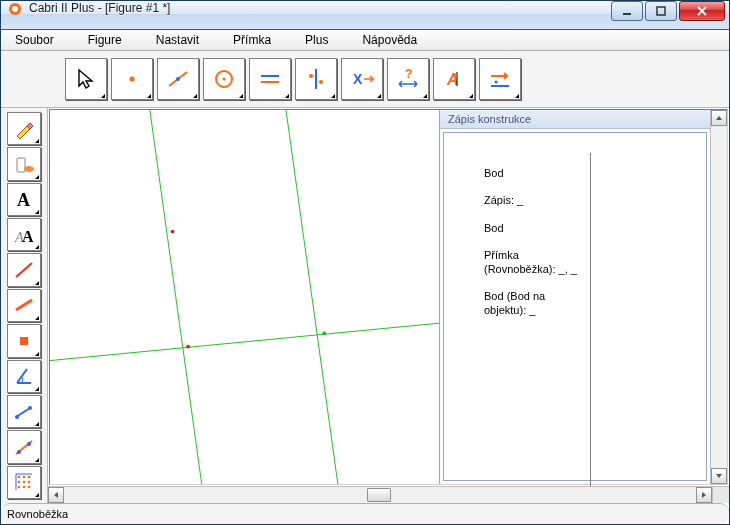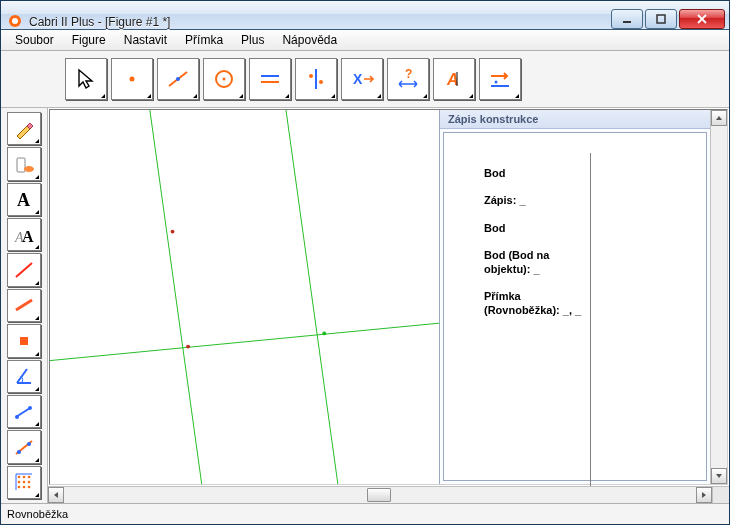--- a/index.html
+++ b/index.html
@@ -1,68 +1,68 @@
 <!DOCTYPE html>
 <html><head>
 <meta charset="utf-8">
 <style>
 html, body { margin:0; padding:0; font-family: "Segoe UI", Tahoma, sans-serif; font-size:12px; }
 body { background:#5d7ba0; width:730px; height:525px; overflow:hidden; }
 
 
 .window { width:730px; height:525px; background:#fff; border:1px solid #1a3a5a; box-sizing:border-box; display:flex; flex-direction:column; }
-.titlebar { height:28px; background:linear-gradient(to bottom,#f3f7fc 0%,#dce8f7 45%,#c7d9ef 46%,#d9e6f7 100%); display:flex; align-items:flex-end; padding:0 4px 0 6px; border-bottom:1px solid #3a5a7a; }
+.titlebar { height:28px; background:linear-gradient(to bottom,#f3f7fc 0%,#dce8f7 45%,#c7d9ef 46%,#d9e6f7 100%); display:flex; align-items:flex-start; padding:0 4px 0 6px; border-bottom:1px solid #3a5a7a; }
 .titlebar .appicon { width:16px; height:16px; margin-right:6px; }
 .titlebar .title { color:#1a1a1a; font-size:12px; flex:1; text-shadow:0 1px 0 #fff; }
 .winbtns { display:flex; gap:2px; }
 .winbtn { width:30px; height:18px; border-radius:3px; border:1px solid #4a6a8a; background:linear-gradient(to bottom,#eaf3fc,#bcd3ec); display:flex; align-items:center; justify-content:center; }
 .winbtn.close { width:44px; background:linear-gradient(to bottom,#f5a3a3,#d44 45%,#c22 46%,#e55); border-color:#801515; color:#fff; }
 .winbtn svg { pointer-events:none; }
 
 
-.menubar { height:20px; background:linear-gradient(to bottom,#fdfdfd,#ececec); border-bottom:1px solid #b0b0b0; display:flex; align-items:center; padding:0 6px; gap:2px; }
+.menubar { height:20px; background:linear-gradient(to bottom,#fdfdfd,#ececec); border-bottom:1px solid #b0b0b0; display:flex; align-items:center; padding:0 6px; gap:18px; }
 .menuitem { padding:2px 8px; border-radius:2px; cursor:default; }
 
 
 .toolbar { height:48px; background:#f4f4f4; border-bottom:1px solid #b8b8b8; display:flex; align-items:center; padding:4px 0 4px 64px; gap:4px; }
 .toolbtn { width:40px; height:40px; background:#fff; border:1px solid #808080; box-shadow:1px 1px 0 #606060; position:relative; display:flex; align-items:center; justify-content:center; }
 .toolbtn .dd { position:absolute; right:1px; bottom:1px; width:0; height:0; border-left:4px solid transparent; border-bottom:4px solid #000; }
 
 
 .main { flex:1; display:flex; min-height:0; }
 .sidebar { width:46px; background:#f4f4f4; border-right:1px solid #b8b8b8; display:flex; flex-direction:column; align-items:center; padding:4px 0; gap:2px; }
 .sidebtn { width:32px; height:32px; background:#fff; border:1px solid #808080; box-shadow:1px 1px 0 #606060; position:relative; display:flex; align-items:center; justify-content:center; }
 .sidebtn .dd { position:absolute; right:1px; bottom:1px; width:0; height:0; border-left:4px solid transparent; border-bottom:4px solid #000; }
 
 .workspace { flex:1; display:flex; flex-direction:column; min-width:0; }
 .ws-inner { flex:1; display:flex; min-height:0; border:1px inset #d0d0d0; margin:1px; background:#fff; }
 .canvas-wrap { flex:1; position:relative; min-width:0; }
 .canvas { position:absolute; inset:0; background:#fff; overflow:hidden; }
 
 
-.logpanel { width:270px; border-left:1px solid #9aa7c0; background:#fbfcff; display:flex; flex-direction:column;font-weight:bold; }
+.logpanel { width:270px; border-left:1px solid #9aa7c0; background:#fbfcff; display:flex; flex-direction:column; }
 .log-title { background:linear-gradient(to bottom,#e7edf9,#d6e1f4); color:#4a5a7a; font-size:11px; padding:3px 8px; border-bottom:1px solid #b0bedc; }
 .log-body { flex:1; padding:6px 24px; font-size:11px; color:#000; border:1px solid #9aa7c0; margin:3px; background:#fff; white-space:pre-line; line-height:1.25;}
 .log-body .split { display:flex; height:100%; }
 .log-body .lcol { width:54%; border-right:1px solid #808080; padding-left:16px;}
 .log-body .rcol { width:46%; }
 
 
 .vscroll { width:16px; background:#f0f0f0; border-left:1px solid #c0c0c0; position:relative; }
 .vscroll .sbtn { position:absolute; left:0; width:16px; height:16px; background:linear-gradient(#fff,#dcdcdc); border:1px solid #909090; box-sizing:border-box; display:flex; align-items:center; justify-content:center; }
 .vscroll .sbtn.up{ top:0;} .vscroll .sbtn.down{ bottom:0;}
 
 
 .hscroll { height:16px; background:#f0f0f0; border-top:1px solid #c0c0c0; position:relative; display:flex; align-items:center; }
 .hscroll .sbtn { width:16px; height:16px; background:linear-gradient(#fff,#dcdcdc); border:1px solid #909090; box-sizing:border-box; display:flex; align-items:center; justify-content:center;}
 .hscroll .track { flex:1; height:16px; position:relative; }
 .hscroll .thumb { position:absolute; top:1px; left:48%; width:22px; height:12px; background:linear-gradient(#fff,#d8d8d8); border:1px solid #909090; border-radius:1px;}
 
 
-.statusbar { height:18px; background:#f4f4f4; border-top:1px solid #b0b0b0; padding:1px 6px; font-size:11px; display:flex; align-items:center; }
+.statusbar { height:18px; background:#f4f4f4; border-top:1px solid #b0b0b0; padding:1px 6px; font-size:11px; display:flex; align-items:center;border-radius:9px; }
 </style>
 </head>
 <body>
 
 <div class="window">
 
   <div class="titlebar">
     <span class="appicon">
       <svg width="16" height="16">
           <circle cx="8" cy="8" r="6" fill="#ff6a13"></circle>
@@ -279,22 +279,22 @@
         </div>
 
         <div class="logpanel">
           <div class="log-title">Zápis konstrukce</div>
           <div class="log-body">
             <div class="split">
               <div class="lcol">
                 <div>Bod</div>
                 <div>Zápis: _</div>
                 <div>Bod</div>
+                <div>Přímka (Rovnoběžka): _, _</div>
                 <div>Bod (Bod na objektu): _</div>
-                <div>Přímka (Rovnoběžka): _, _</div>
               </div>
               <div class="rcol"></div>
             </div>
           </div>
         </div>
 
         <div class="vscroll">
           <div class="sbtn up">
               <svg width="8" height="8">
                 <path d="M4 2 L7 6 L1 6 Z" fill="#555"></path>

